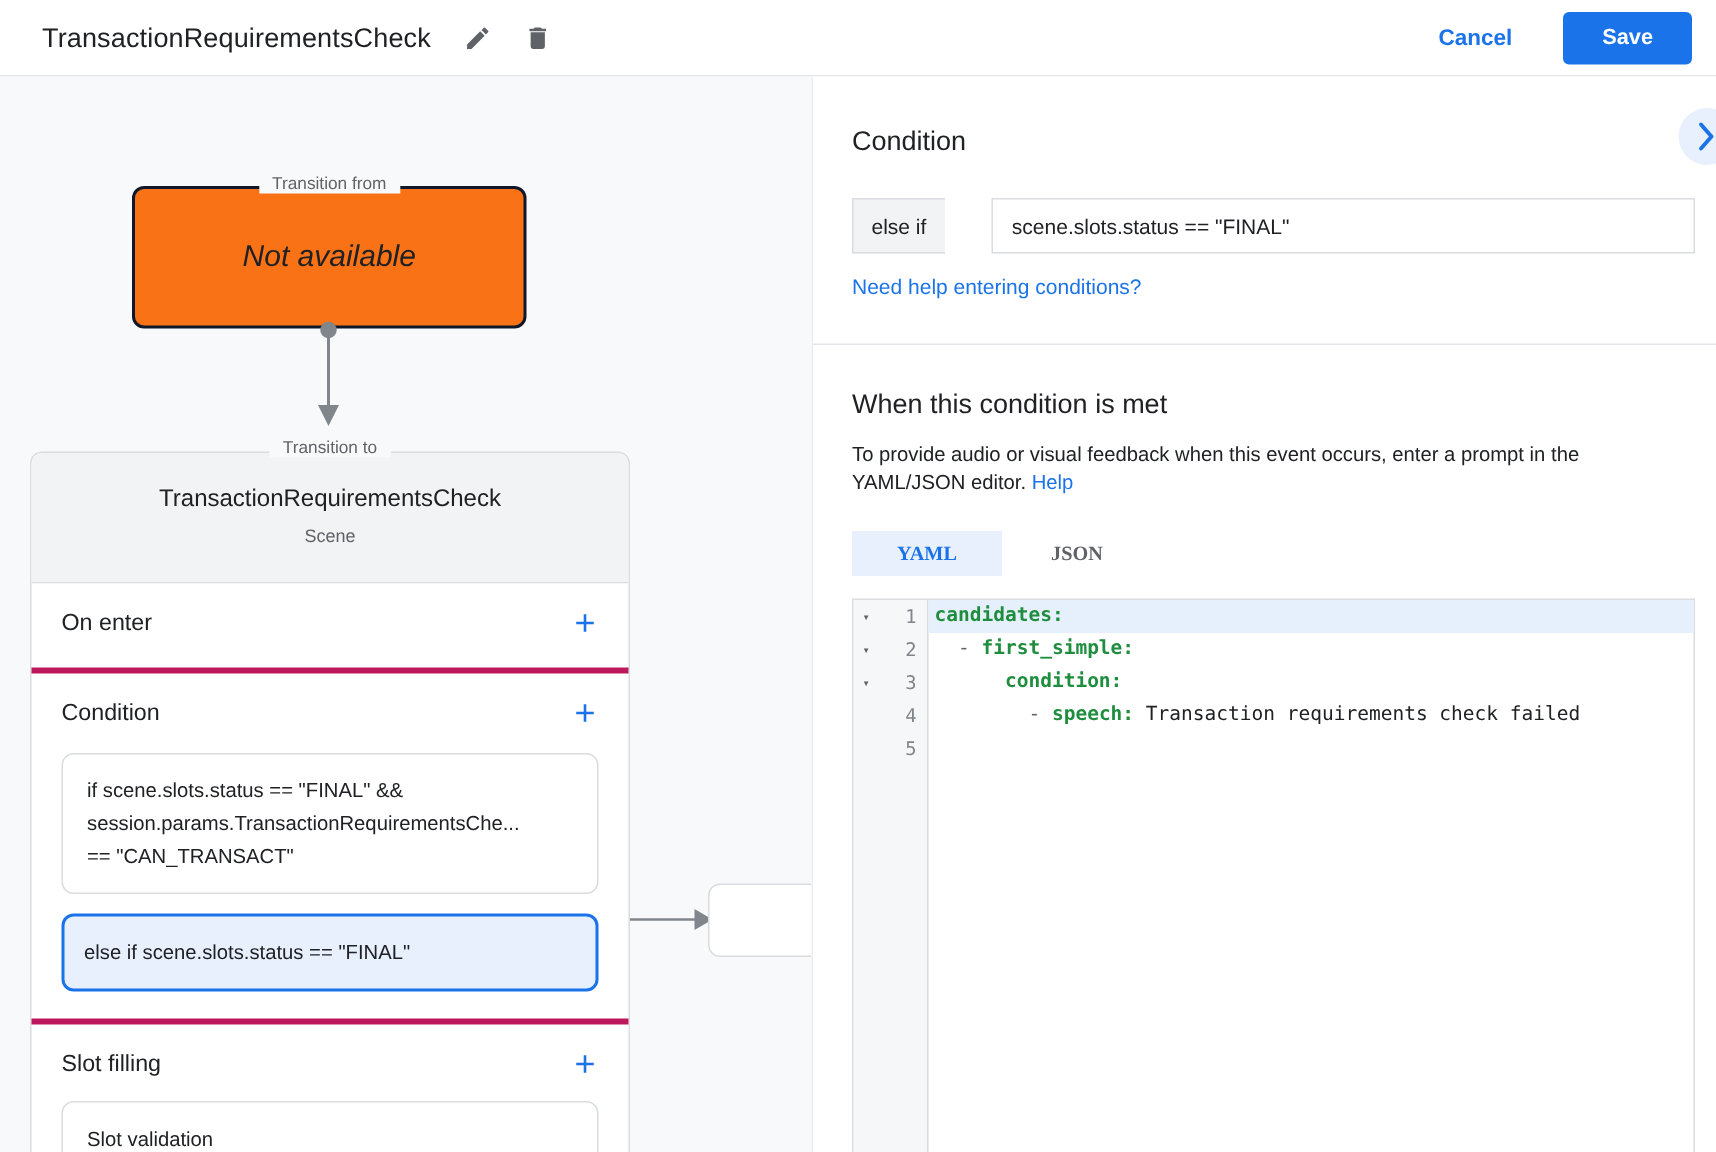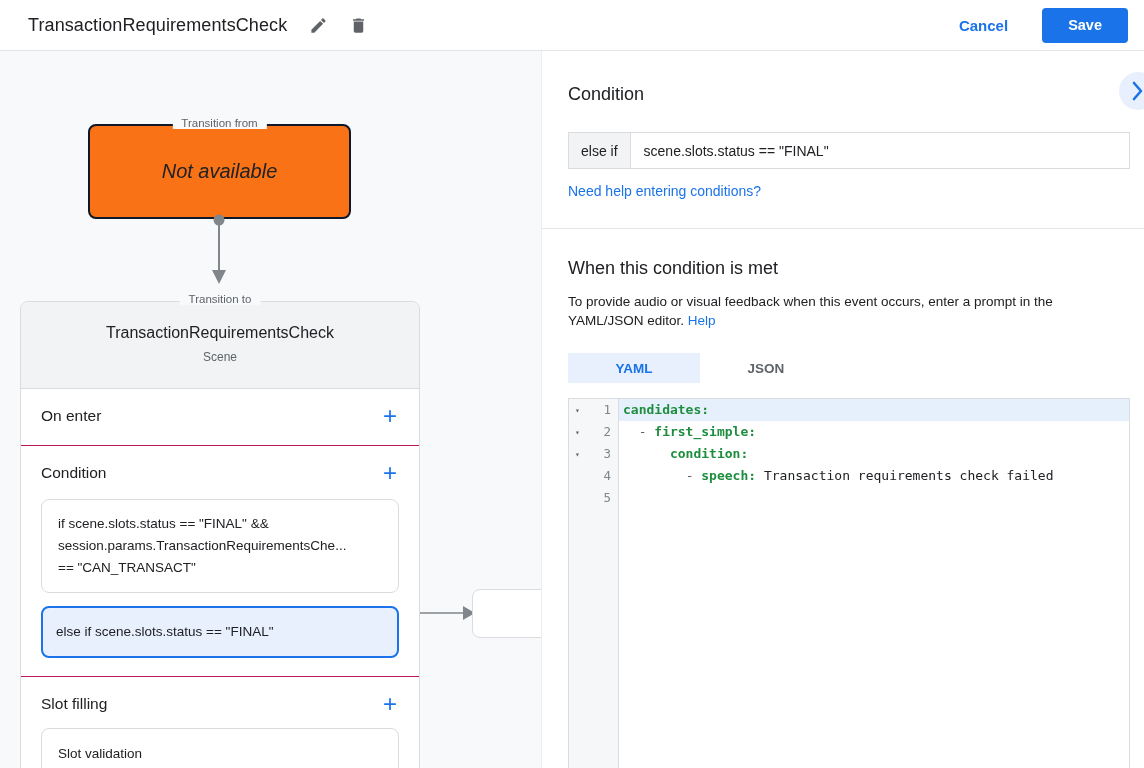--- a/index.html
+++ b/index.html
@@ -36,21 +36,21 @@
   .target-box { position:absolute; left:472px; top:538px; width:100px; height:49px;
     background:#fff; border:1px solid #dadce0; border-radius:8px; }
 
   .to-card { position:absolute; left:20px; top:250px; width:400px; height:560px;
     background:#fff; border:1px solid #dadce0; border-radius:8px; }
   .to-card-header { background:#f1f3f4; border-bottom:1px solid #dadce0;
     border-radius:8px 8px 0 0; padding:22px 10px 24px; text-align:center; }
   .to-card-title { font-size:16px; color:#202124; }
   .to-card-sub { font-size:12px; color:#5f6368; margin-top:8px; }
 
-  .card-section { border-bottom:1px solid #be185d; padding:17px 20px 16px; }
+  .card-section { border-bottom:4px solid #be185d; padding:17px 20px 16px; }
   .card-section.last { border-bottom:none; }
   .sec-head { display:flex; align-items:center; justify-content:space-between; }
   .sec-label { font-size:15.5px; color:#202124; }
   .plus-btn { background:none; border:none; color:#1a73e8; font-size:24px; font-weight:300;
     line-height:20px; cursor:pointer; padding:0 2px; font-family:inherit; }
 
   .cond-box { border:1px solid #dadce0; border-radius:8px; background:#fff;
     padding:13px 16px; margin-top:16px; font-size:13.5px; line-height:22px; color:#202124; cursor:pointer; }
   .cond-box.selected { background:#e8f0fe; border:2px solid #1a73e8; padding:15px 13px; margin-top:13px;
     line-height:18px; }
@@ -59,21 +59,21 @@
     display:flex; align-items:center; padding-left:16px; margin-top:14px;
     font-size:13.5px; color:#202124; cursor:pointer; }
 
   
   .panel { flex:1; background:#fff; position:relative; display:flex; flex-direction:column;
     border-left:1px solid #ededee; }
   .panel-sec1 { padding:33px 14px 28px 26px; position:relative; flex:none; }
   .panel-title { font-size:18px; color:#202124; }
   .collapse-btn { position:absolute; right:-13px; top:21px; width:38px; height:38px; border-radius:50%;
     background:#e8f0fe; border:none; cursor:pointer; display:flex; align-items:center; }
-  .cond-row { display:flex; margin-top:27px; height:37px; }
+  .cond-row { display:flex; margin-top:27px; height:37px;gap:31px; }
   .cond-prefix { background:#f1f3f4; border:1px solid #dadce0; border-right:none;
     display:flex; align-items:center; padding:0 12px; font-size:14px; color:#202124; }
   .cond-input { flex:1; border:1px solid #dadce0; font-size:14px; color:#202124;
     padding:0 13px; outline:none; font-family:inherit; background:#fff; }
   .help-link { display:inline-block; margin-top:14px; color:#1a73e8; font-size:14px;
     text-decoration:none; cursor:pointer; }
   .panel-divider { height:1px; background:#e3e5e8; flex:none; }
 
   .panel-sec2 { padding:29px 14px 0 26px; flex:1; display:flex; flex-direction:column; min-height:0; }
   .when-title { font-size:18px; color:#202124; }
@@ -82,23 +82,23 @@
     cursor:pointer; background:#fff; }
   .checkbox.checked { background:#1a73e8; border-color:#1a73e8; display:flex;
     align-items:center; justify-content:center; }
   .check-label { font-size:14.5px; font-weight:bold; color:#202124; margin-left:15px; cursor:default; }
   .lang-badge { background:#f3e8fd; color:#8430ce; font-size:11px; font-weight:bold;
     letter-spacing:.4px; padding:4px 8px; margin-left:15px; border-radius:2px; }
   .helper { margin-top:13px; font-size:13.5px; line-height:19px; color:#202124; max-width:560px; }
   .helper a { color:#1a73e8; text-decoration:none; cursor:pointer; }
 
   .tabs { display:flex; margin-top:23px; flex:none; }
-  .tab { width:132px; height:30px; display:flex; align-items:center; justify-content:center;
+  .tab { width:100px; height:30px; display:flex; align-items:center; justify-content:center;
     font-size:13.5px; font-weight:bold; color:#5f6368; cursor:pointer; background:none; border:none;
-    font-family:Liberation Sans, sans-serif; }
+    font-family:Liberation Serif, serif; }
   .tab.active { background:#e8f0fe; color:#1a73e8; }
 
   .editor { margin-top:15px; flex:1; border:1px solid #dadce0; border-bottom:none;
     display:flex; flex-direction:column; overflow:hidden; min-height:0;
     font-family:"DejaVu Sans Mono", monospace; }
   .ed-row { display:flex; height:22px; flex:none; }
   .ed-row.fill { flex:1; height:auto; }
   .ed-fold { width:17px; background:#f6f7f8; color:#5f6368; font-size:8px;
     display:flex; align-items:center; justify-content:center; }
   .ed-num { width:33px; background:#f6f7f8; border-right:1px solid #dadce0; color:#80868b;

